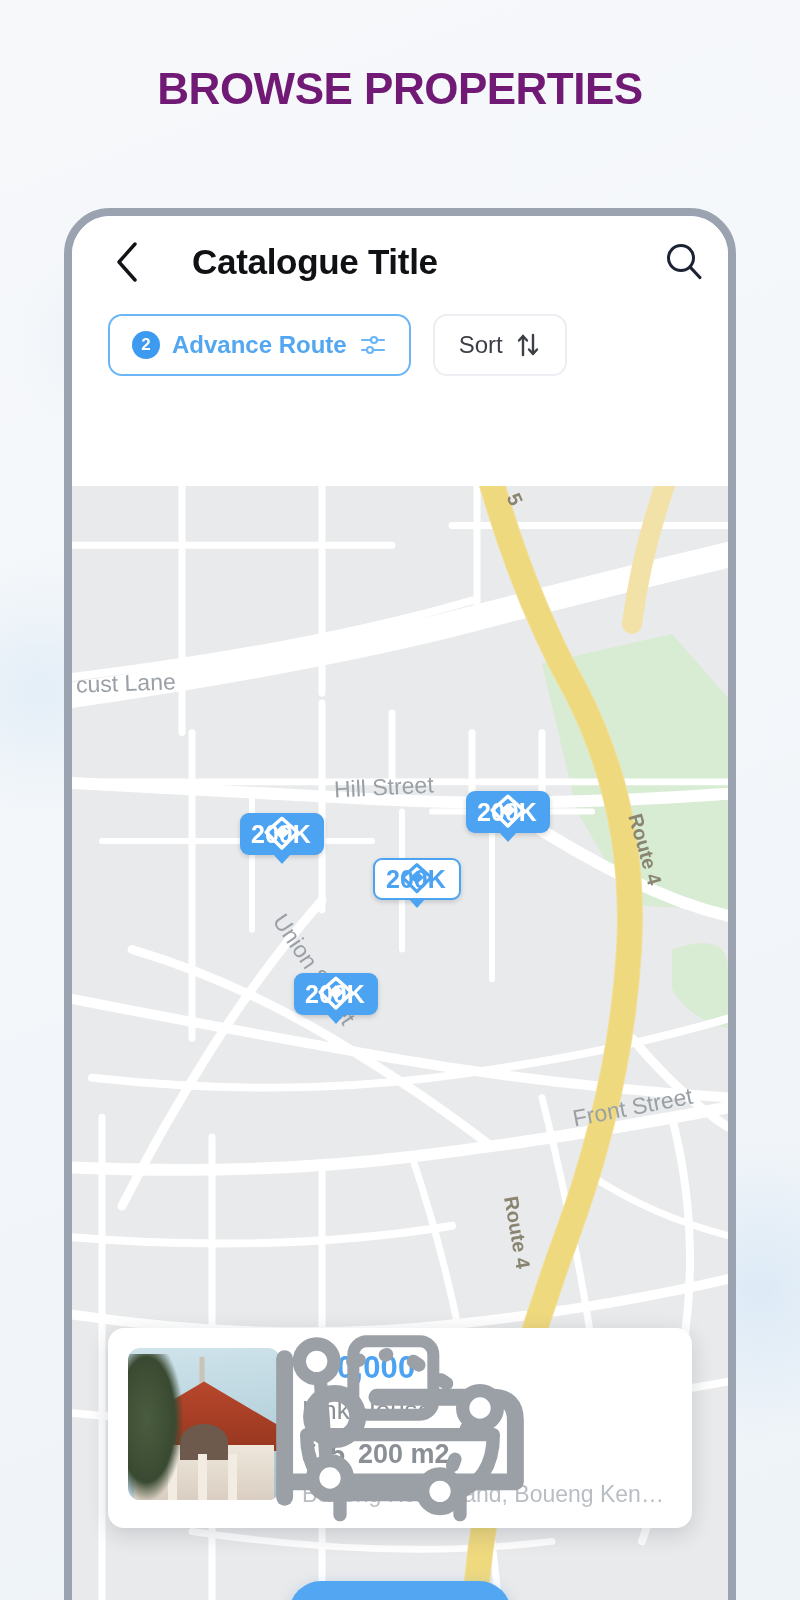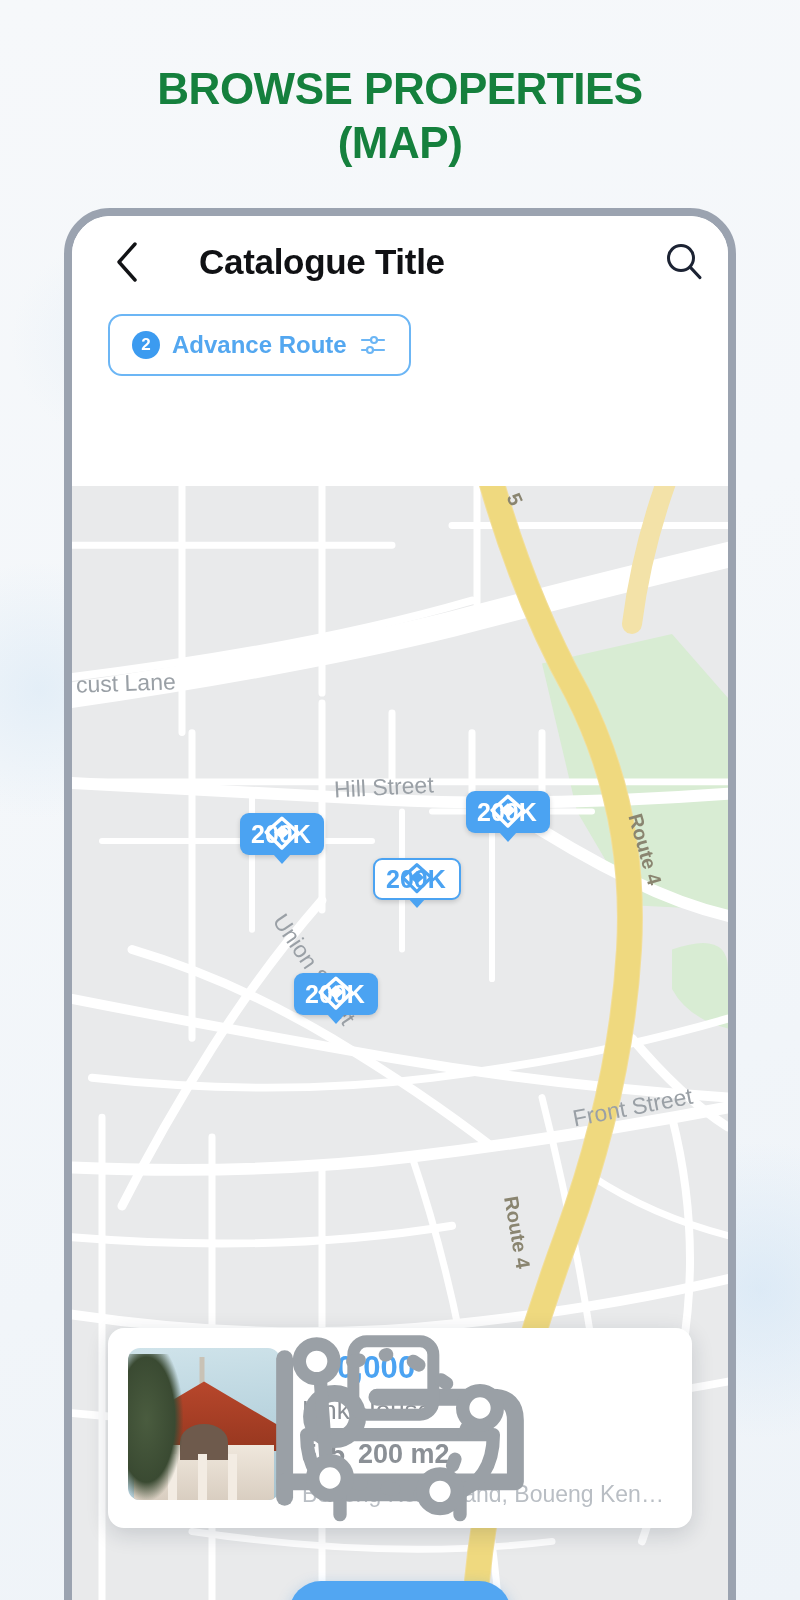--- a/index.html
+++ b/index.html
@@ -19,21 +19,21 @@
     background: radial-gradient(circle, rgba(214,231,245,.55), rgba(214,231,245,0) 70%); }
   .bg-blob.b2 { width: 300px; height: 300px; right: -110px; top: 1140px;
     background: radial-gradient(circle, rgba(205,226,244,.55), rgba(205,226,244,0) 70%); }
   .bg-blob.b3 { width: 200px; height: 200px; left: 10px; top: 240px;
     background: radial-gradient(circle, rgba(222,235,247,.4), rgba(222,235,247,0) 70%); }
 
   
   .page-title {
     position: absolute; left: 0; right: 0; top: 62px;
     text-align: center;
-    color: #15803d;
+    color: #701a75;
     font-weight: 800;
     font-size: 44px;
     line-height: 1.22;
     letter-spacing: -0.5px;
   }
   .page-title .l2 { display: block; }
 
   
   .phone {
     position: absolute;
@@ -74,21 +74,21 @@
   .battery::after {
     content: ""; position: absolute; right: -5px; top: 4px;
     width: 3px; height: 7px; background: #111; border-radius: 0 2px 2px 0;
   }
 
   
   .appbar {
     height: 92px;
     display: flex; align-items: center;
     padding: 0 20px 0 32px;
-    gap: 23px;
+    gap: 16px;
     background: #fff;
   }
   .back-btn {
     width: 46px; height: 46px;
     display: flex; align-items: center; justify-content: center;
     cursor: pointer;
   }
   .appbar-title {
     flex: 1;
     font-size: 35px;
@@ -283,21 +283,20 @@
 </style>
 </head>
 <body>
 
 <div class="bg-blob b1"></div>
 <div class="bg-blob b2"></div>
 <div class="bg-blob b3"></div>
 
 <div class="page-title">
   <span>BROWSE PROPERTIES</span>
-  <span class="l2">(MAP)</span>
 </div>
 
 <div class="phone">
  <div class="phone-inner">
 
 
   <div class="appbar">
     <div class="back-btn">
       <svg width="26" height="42" viewBox="0 0 26 42">
         <path d="M21 3 L5 21 L21 39" stroke="#121316" stroke-width="3.4" fill="none" stroke-linecap="round" stroke-linejoin="round"></path>
@@ -313,20 +312,27 @@
   </div>
 
   <div class="filterbar">
     <div class="chip filter">
       <span class="badge">2</span>
       <span>Advance Route</span>
       <svg width="28" height="28" viewBox="0 0 28 28">
         <path d="M3 9 H12 M18 9 H25 M3 19 H8 M14 19 H25" stroke="#6cb6f5" stroke-width="2.2" stroke-linecap="round"></path>
         <circle cx="15" cy="9" r="3" stroke="#6cb6f5" stroke-width="2.2" fill="none"></circle>
         <circle cx="11" cy="19" r="3" stroke="#6cb6f5" stroke-width="2.2" fill="none"></circle>
+      </svg>
+    </div>
+    <div class="chip sort">
+      <span>Sort</span>
+      <svg width="26" height="28" viewBox="0 0 26 28">
+        <path d="M8 24 V5 M8 5 L4 9.5 M8 5 L12 9.5" stroke="#3c3f45" stroke-width="2.4" fill="none" stroke-linecap="round" stroke-linejoin="round"></path>
+        <path d="M18 4 V23 M18 23 L14 18.5 M18 23 L22 18.5" stroke="#3c3f45" stroke-width="2.4" fill="none" stroke-linecap="round" stroke-linejoin="round"></path>
       </svg>
     </div>
   </div>
 
   <div class="map">
     <svg viewBox="0 0 656 1170" preserveAspectRatio="none">
       <rect x="0" y="0" width="656" height="1170" fill="#e9eaeb"></rect>
 
       <path d="M470 180 L600 150 L656 215 L656 430 L560 425 L505 330 Z" fill="#d8ecd3"></path>
       <path d="M600 470 q56 -20 56 20 v60 q-40 -10 -56 -40 z" fill="#d8ecd3"></path>

